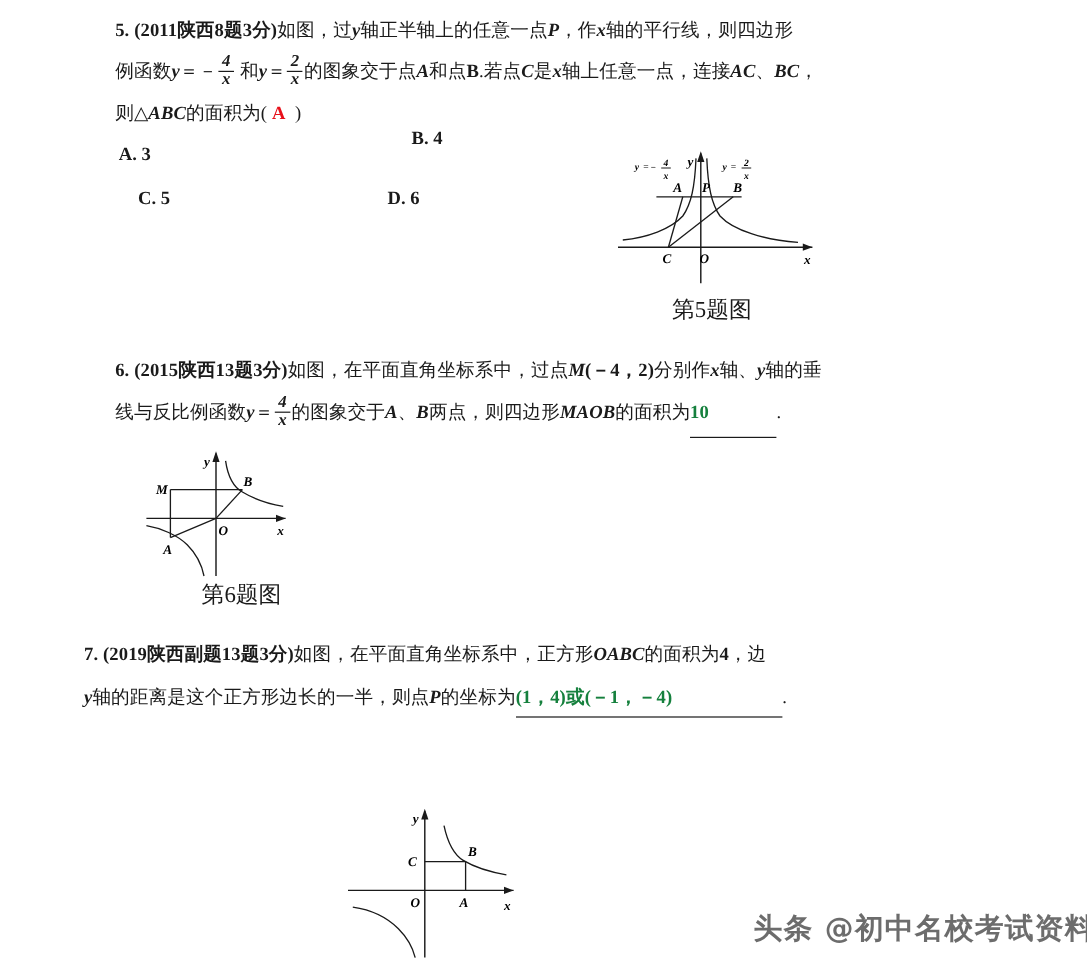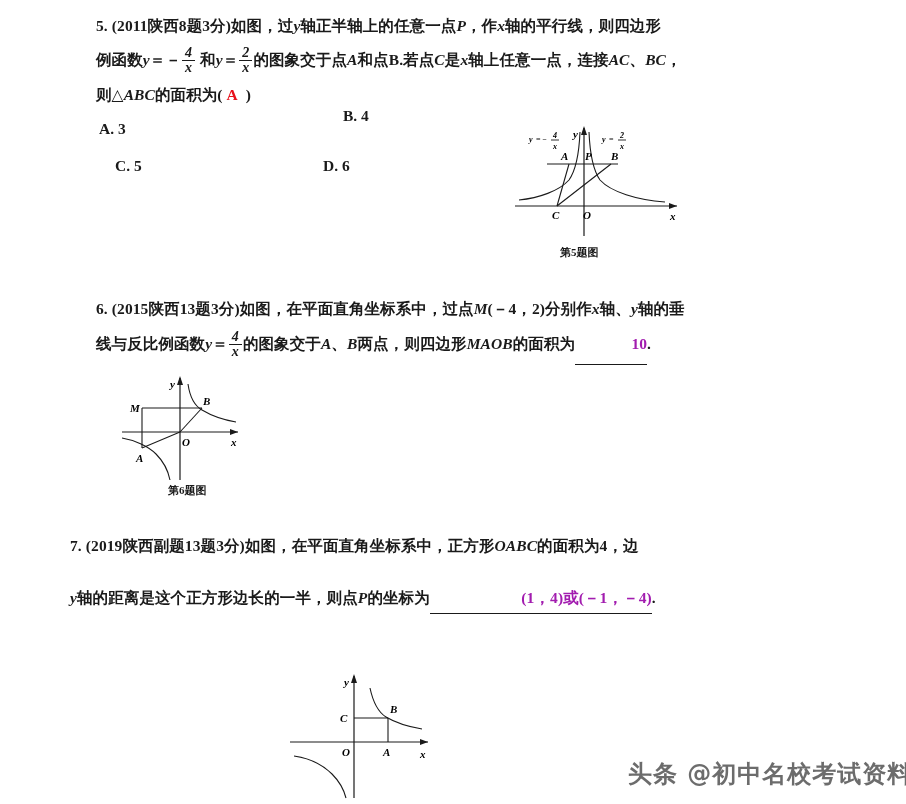--- a/index.html
+++ b/index.html
@@ -10,45 +10,45 @@
   }
   .page{position:absolute;inset:0;}
 
   
   .qblock{position:absolute;}
   .line{
     font-size:15.5px;line-height:31px;white-space:nowrap;
     font-weight:bold;letter-spacing:.1px;
   }
   .src{font-weight:bold;}
-  .cn{font-weight:bold;}
+  .cn{font-weight:normal;}
   .it{font-style:italic;font-weight:bold;}
 
   
   .frac{
     display:inline-block;vertical-align:middle;
     text-align:center;font-size:14px;line-height:1.02;
     position:relative;top:-1px;margin:0 1px;
   }
   .frac .num{display:block;font-style:italic;font-weight:bold;padding:0 3px;}
   .frac .den{display:block;font-style:italic;font-weight:bold;border-top:1.3px solid #1a1a1a;padding:0 3px;}
 
   
   .choice{position:absolute;font-size:15.5px;font-weight:bold;white-space:nowrap;}
 
   
   .ans{color:#e8101a;font-weight:bold;}
   .blank{
     display:inline-block;border-bottom:1.4px solid #1a1a1a;
-    text-align:right;color:#a21caf;font-weight:bold;
+    text-align:left;color:#15803d;font-weight:bold;
   }
 
   
   .cap{
-    position:absolute;font-size:11px;font-weight:bold;white-space:nowrap;
+    position:absolute;font-size:19px;font-weight:normal;white-space:nowrap;
   }
 
   
   .fig{position:absolute;}
   .fig svg{display:block;}
   .lbl{font-family:"Liberation Serif",serif;font-style:italic;font-weight:bold;}
 
   
   .watermark{
     position:absolute;white-space:nowrap;
@@ -163,21 +163,21 @@
       <text class="lbl" x="72" y="78" font-size="11">O</text>
     </svg>
   </div>
   <div class="cap" style="left:168px;top:483px;">第6题图</div>
 
   <div class="qblock" style="left:70px;top:530px;">
     <div class="line">
       <span>7.</span>
       <span class="src">(2019陕西副题13题3分)</span><span class="cn">如图，在平面直角坐标系中，正方形</span><span class="it">OABC</span><span class="cn">的面积为</span><span>4</span><span class="cn">，边</span>
     </div>
-    <div class="line" style="margin-top:21px;">
+    <div class="line" style="margin-top:5px;">
       <span class="it">y</span><span class="cn">轴的距离是这个正方形边长的一半，则点</span><span class="it">P</span><span class="cn">的坐标为</span><span class="blank" style="width:222px;">(1，4)或(－1，－4)</span><span class="cn">.</span>
     </div>
   </div>
 
   <div class="fig" style="left:282px;top:660px;">
     <svg width="180" height="140" viewBox="0 0 180 140">
 
       <line x1="8" y1="82" x2="146" y2="82" stroke="#1a1a1a" stroke-width="1.2"></line>
       <polygon points="146,82 138,79 138,85" fill="#1a1a1a"></polygon>
 

